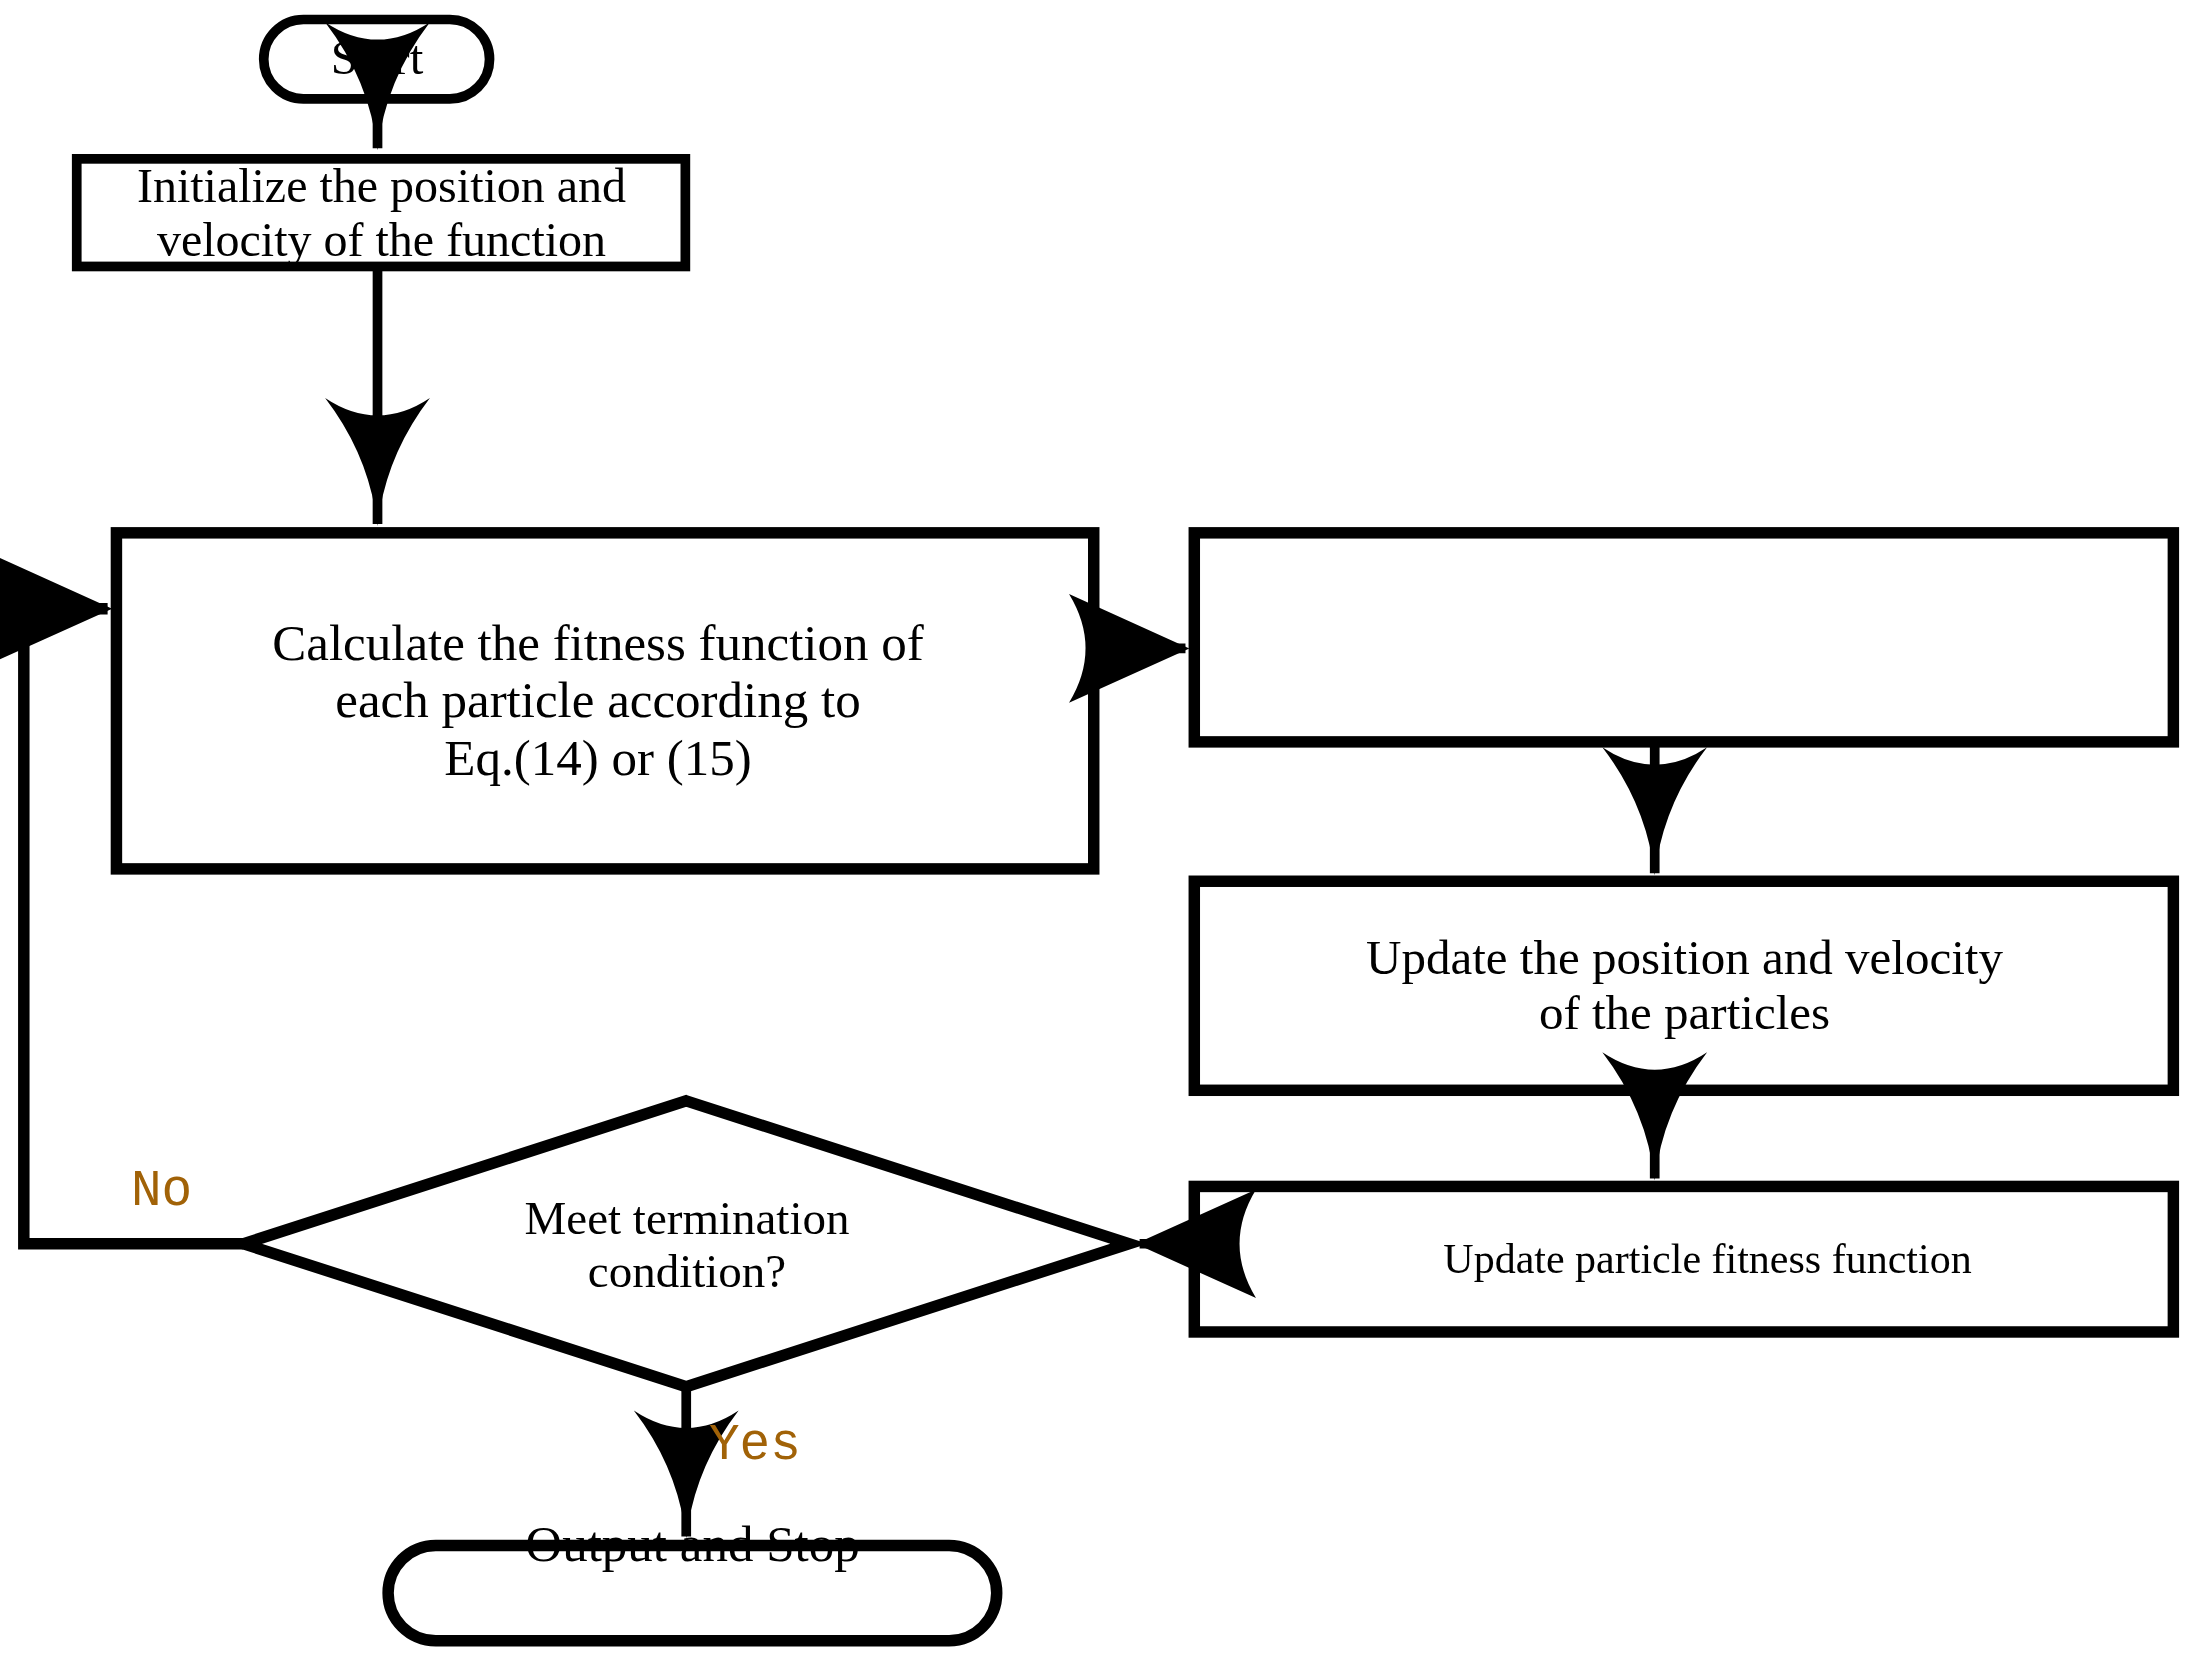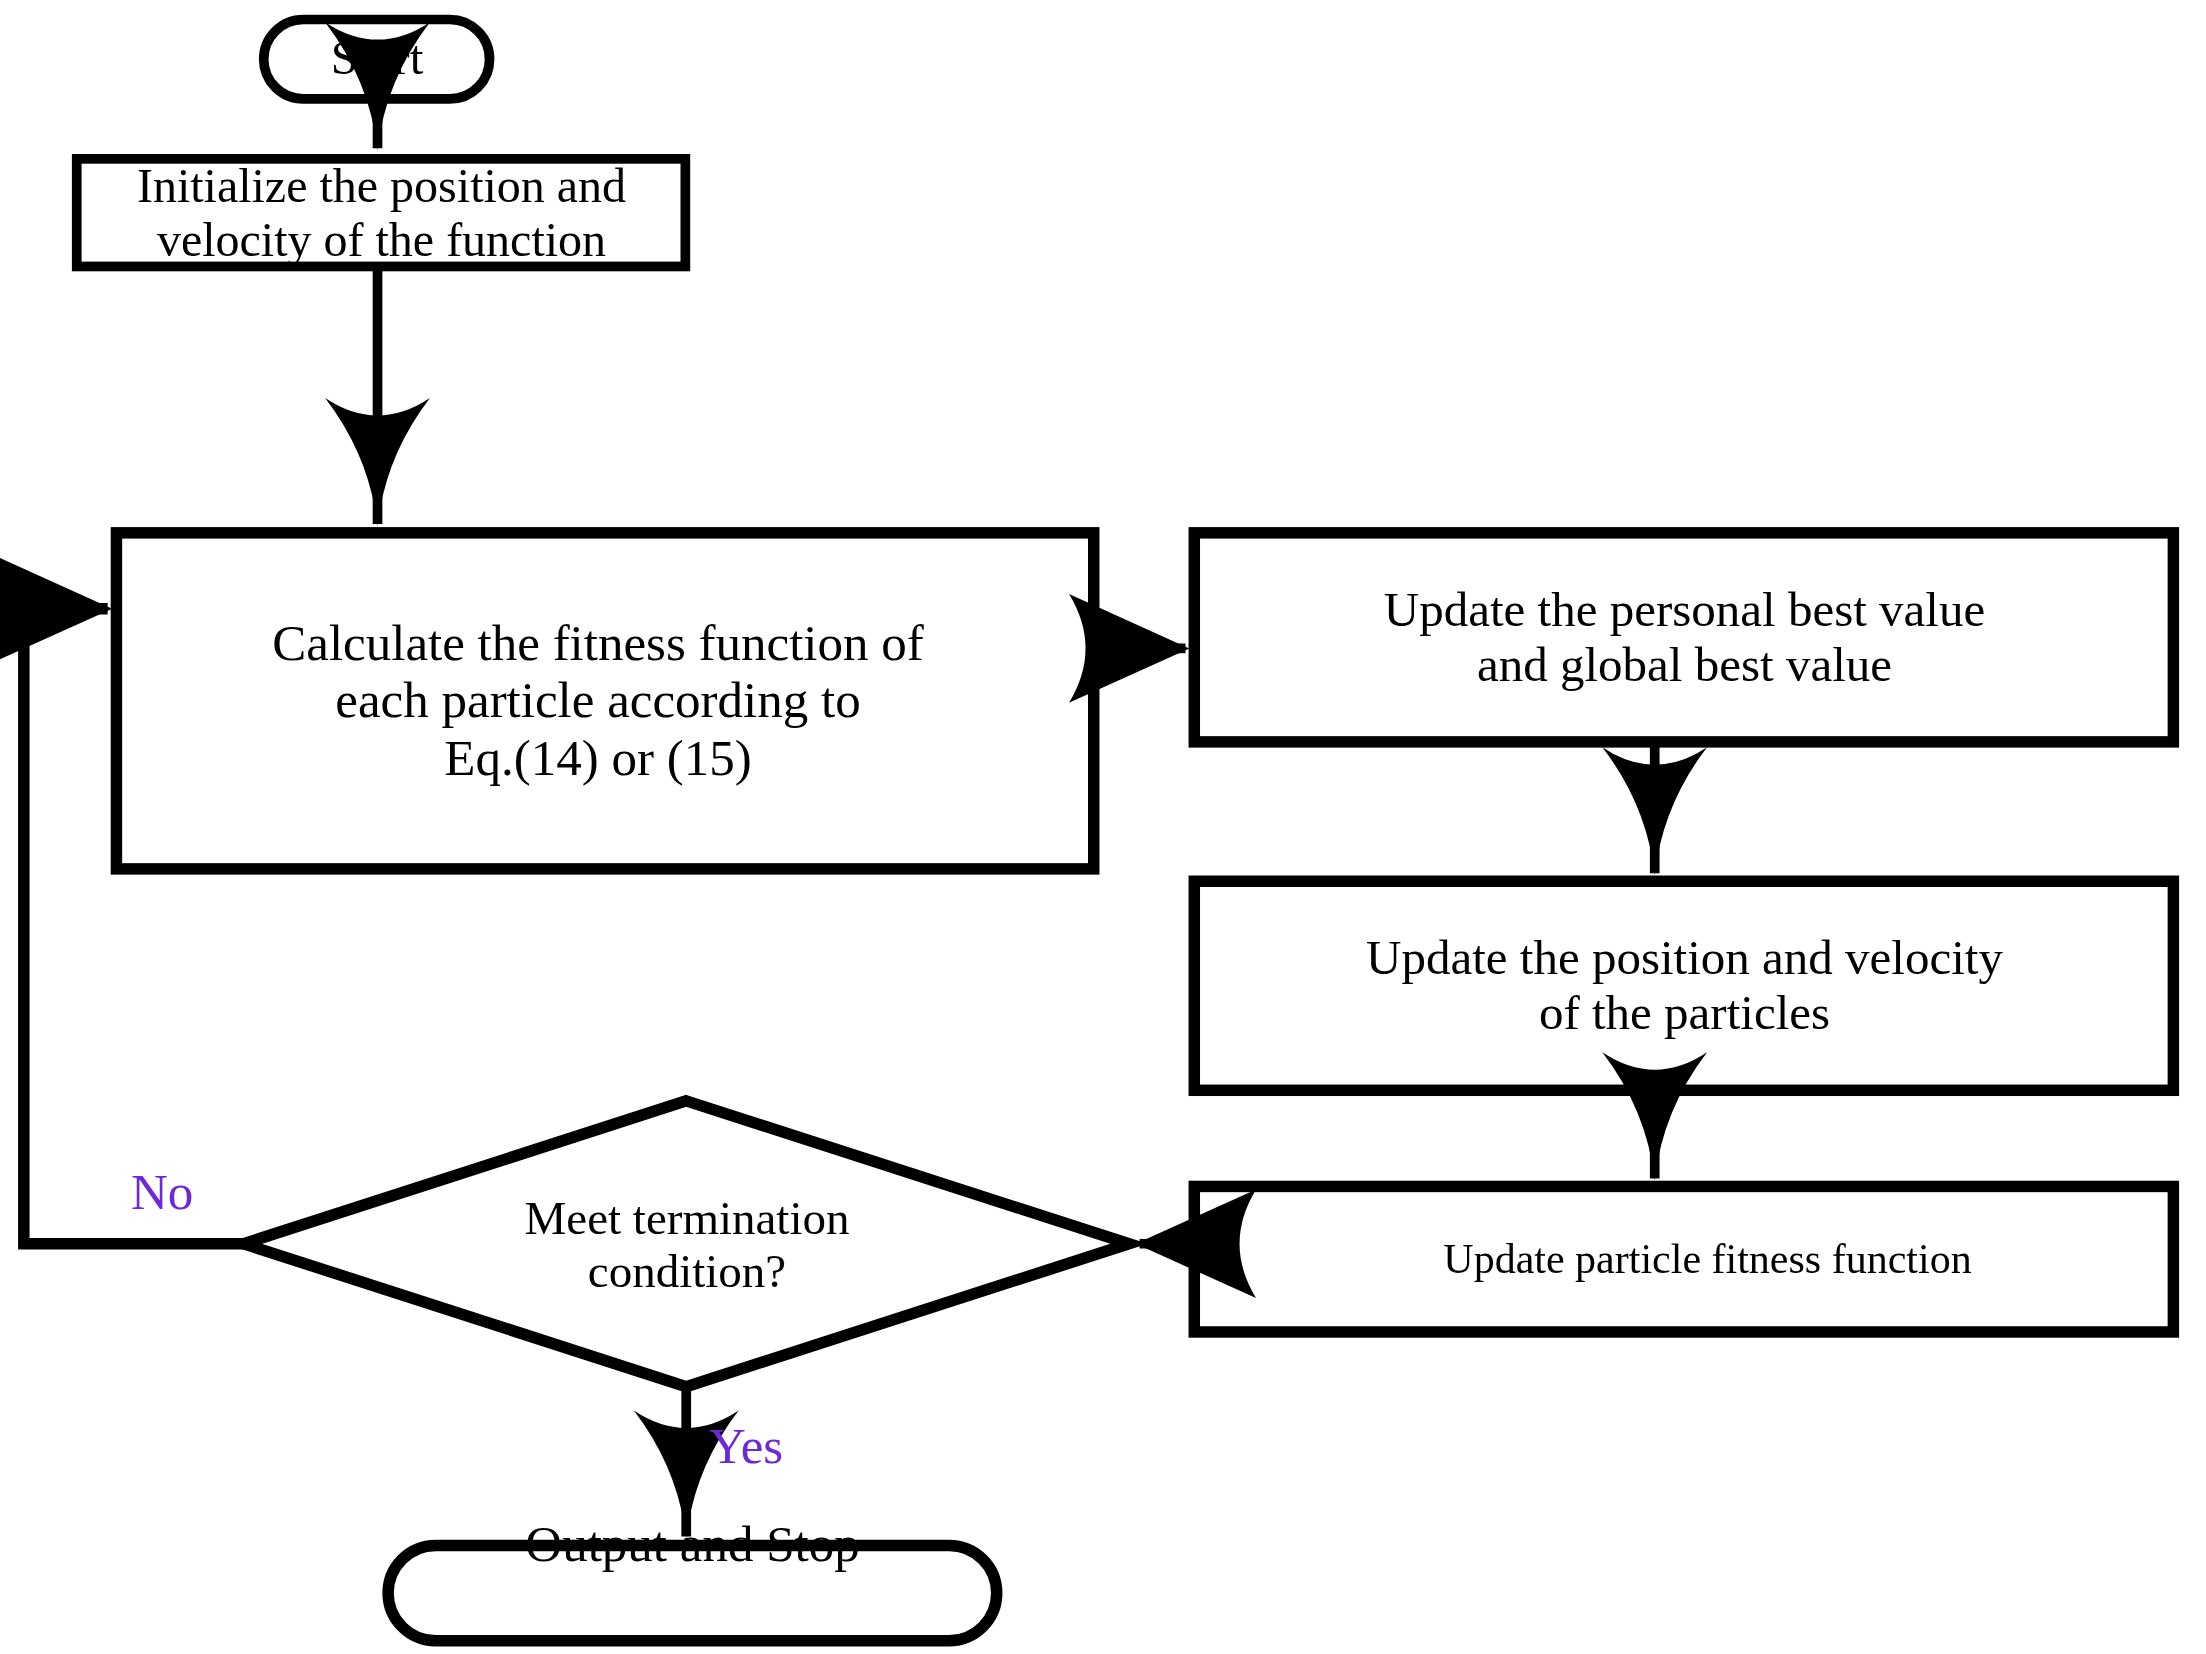--- a/index.html
+++ b/index.html
@@ -32,22 +32,23 @@
     align-items: center;
     justify-content: center;
     text-align: center;
     color: #000000;
     line-height: 1.12;
     white-space: pre-line;
     pointer-events: none;
   }
   .edge-label {
     position: absolute;
-    color: #6d28d9;
+    color: #a16207;
     white-space: nowrap;
+    font-family: Liberation Mono, monospace;
   }
 </style>
 </head>
 <body>
 
 <div id="canvas">
 
   <svg id="flow-svg" viewBox="0 0 2501 1875" xmlns="http://www.w3.org/2000/svg">
     <defs>
 
@@ -95,22 +96,20 @@
 
   <div class="node-label" style="left:264px; top:19.4px; width:226px; height:79px; font-size:49px;">Start</div>
 
   <div class="node-label" style="left:77px; top:159px; width:609px; height:108px; font-size:48px;">Initialize the position and
 velocity of the function</div>
 
   <div class="node-label" style="left:109px; top:533px; width:978px; height:336px; font-size:51px;">Calculate the fitness function of
 each particle according to
 Eq.(14) or (15)</div>
 
-  <div class="node-label" style="left:1195px; top:533px; width:979px; height:209px; font-size:49px;">Update the personal best value
-and  global best value</div>
 
   <div class="node-label" style="left:1195px; top:881px; width:979px; height:209px; font-size:49px;text-align:center;">Update the position and velocity
 of the particles</div>
 
   <div class="node-label" style="left:1218px; top:1187px; width:979px; height:146px; font-size:42px;">Update particle fitness function</div>
 
   <div class="node-label" style="left:378px; top:1165px; width:618px; height:159px; font-size:47px;">Meet  termination
 condition?</div>
 
   <div class="node-label" style="left:388px; top:1497px; width:609px; height:95px; font-size:51px;">Output and Stop</div>

